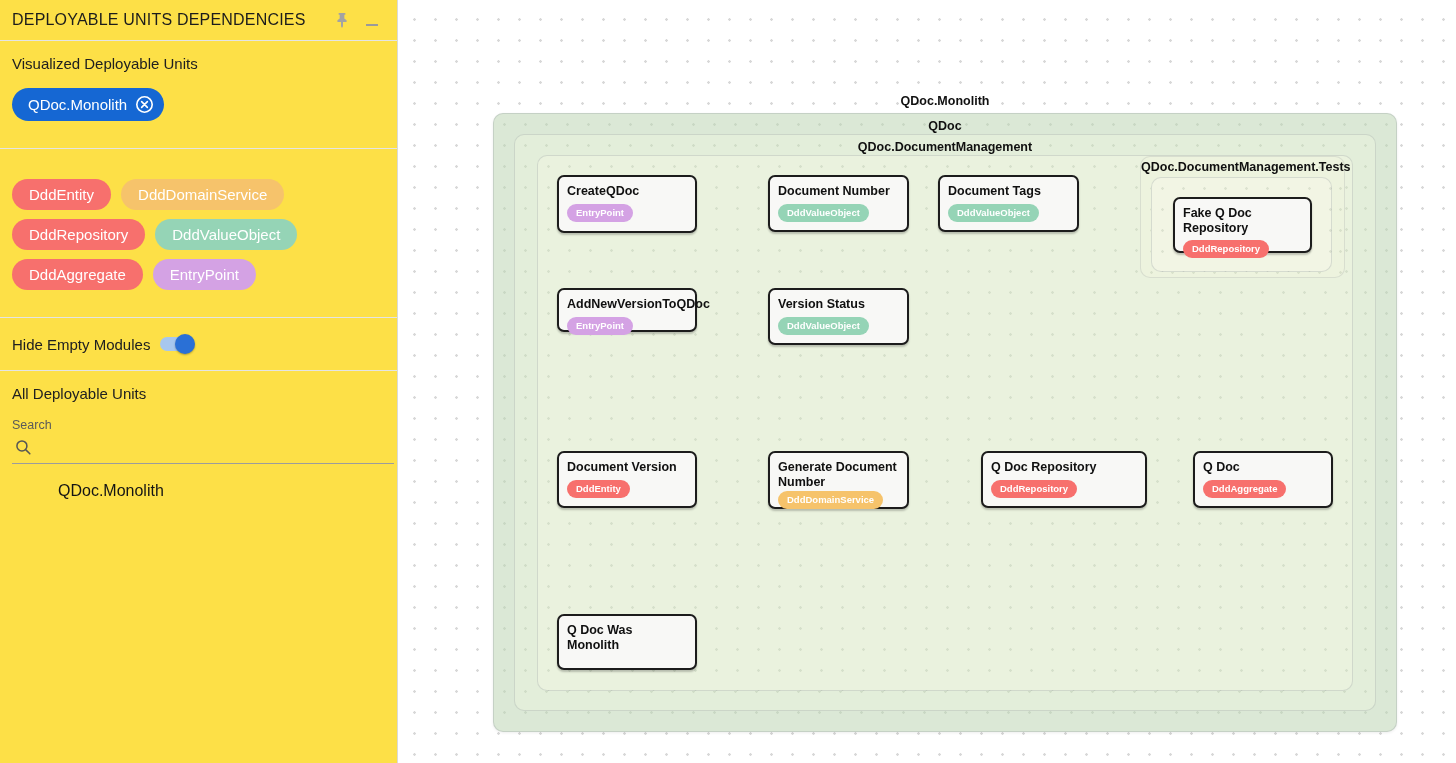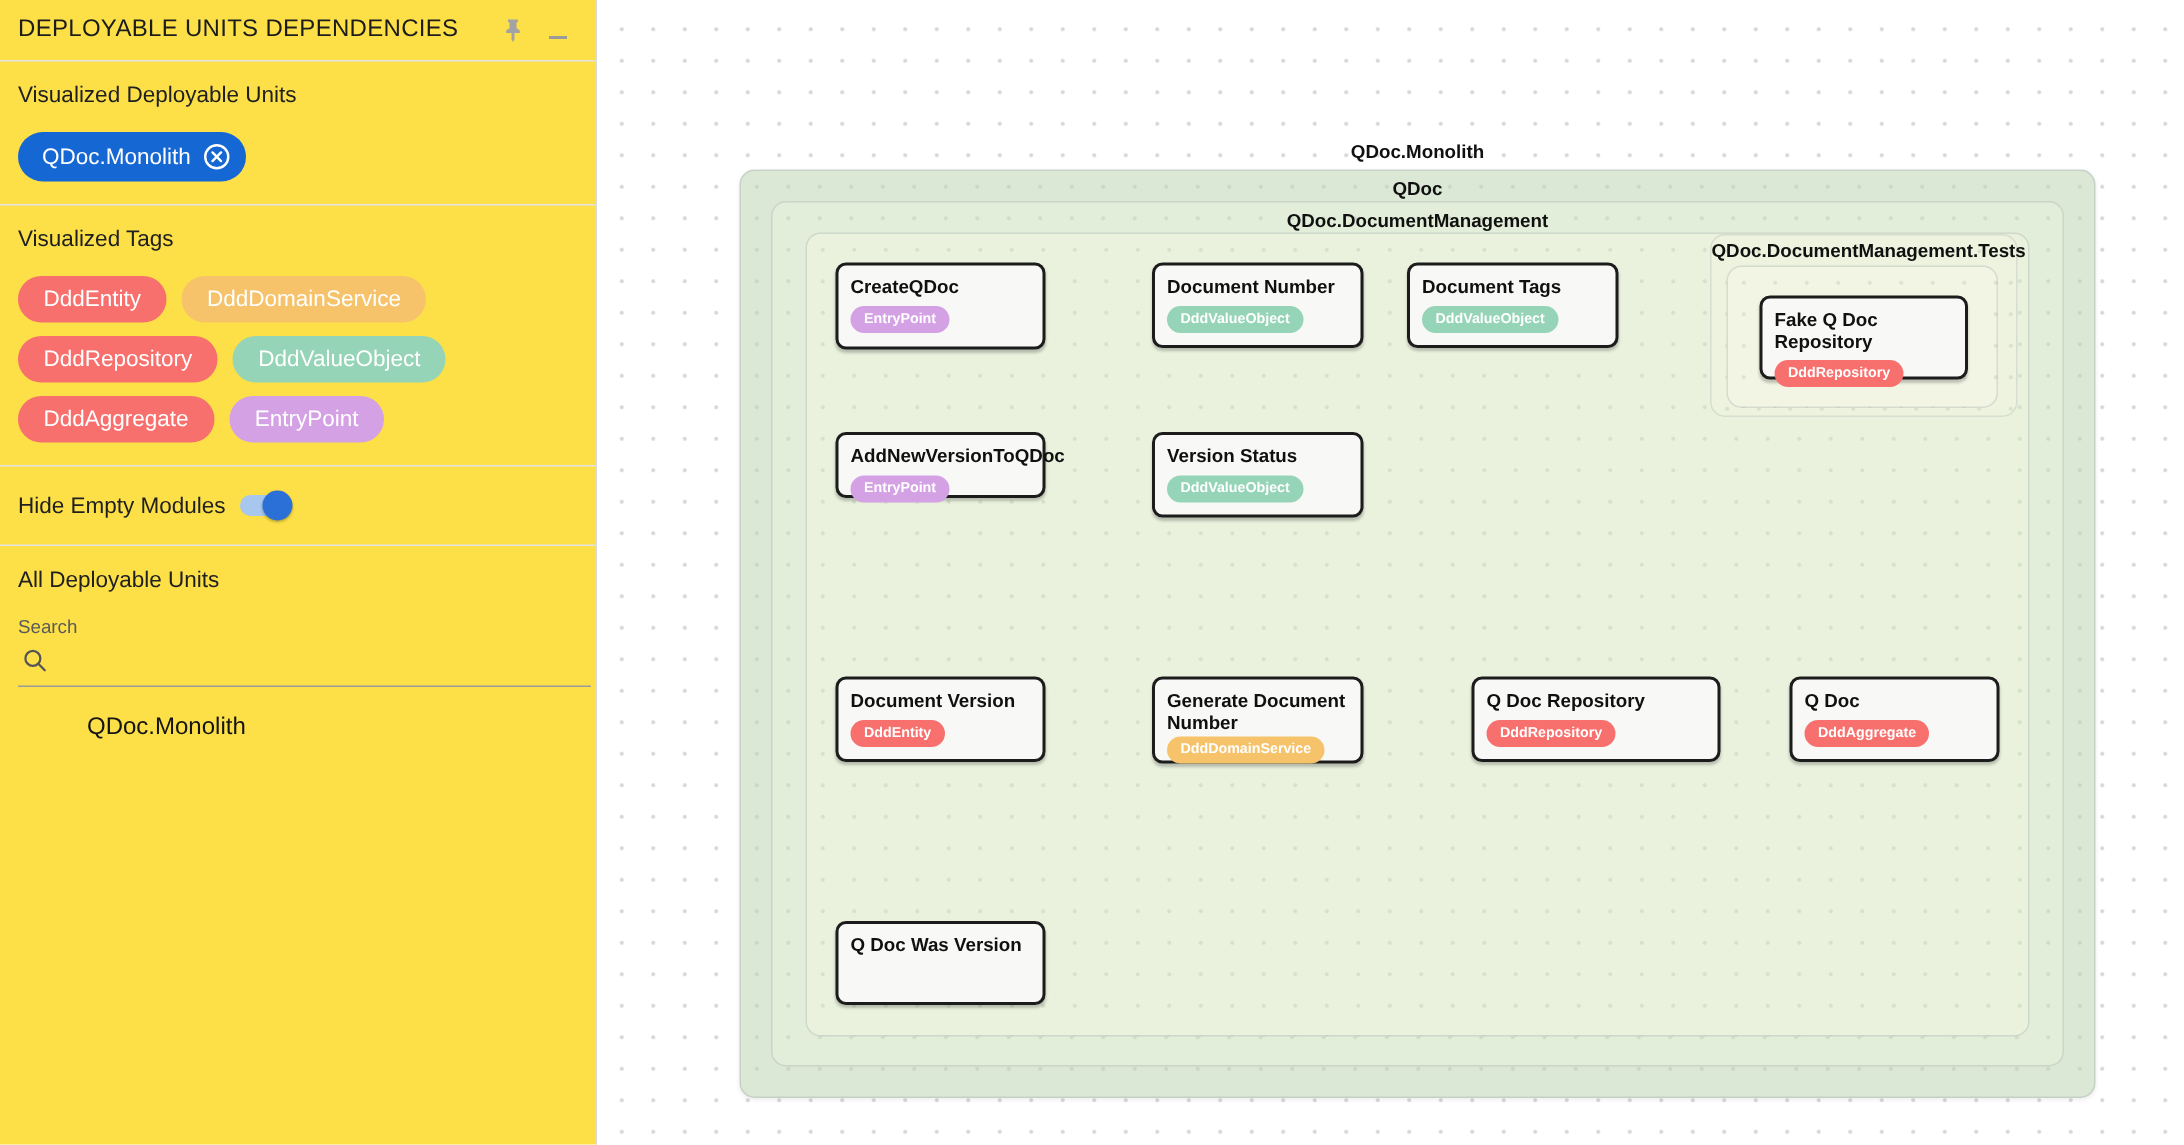--- a/index.html
+++ b/index.html
@@ -5,21 +5,21 @@
   * { margin:0; padding:0; box-sizing:border-box; }
   html,body { width:1456px; height:763px; overflow:hidden; font-family:"Liberation Sans", sans-serif; background:#fff; }
 
   
   .sidebar { position:absolute; left:0; top:0; width:398px; height:763px; background:#fde047; border-right:1px solid #d9d9d9; z-index:5; }
   .sb-header { height:41px; display:flex; align-items:center; padding:0 14px 0 12px; border-bottom:1px solid #e4e4e4; }
   .sb-title { flex:1; font-size:16px; color:#1c1c1c; letter-spacing:.2px; }
   .hdr-icon { width:22px; height:22px; display:flex; align-items:center; justify-content:center; margin-left:8px; cursor:pointer; }
   .dash { width:12px; height:2px; background:#9a9a9a; margin-top:10px; }
 
-  .sb-section { padding:14px 12px 15px 12px; border-bottom:1px solid #e4e4e4; }
+  .sb-section { padding:14px 12px 27px 12px; border-bottom:1px solid #e4e4e4; }
   .sb-heading { font-size:15px; color:#202020; }
 
   .chip-row { margin-top:16px; display:flex; flex-wrap:wrap; gap:9px 10px; }
   .chip { display:inline-flex; align-items:center; gap:8px; background:#1567d3; color:#fff; font-size:15px; border-radius:17px; padding:7px 10px 7px 16px; cursor:pointer; }
   .chip svg { display:block; }
 
   .tag-pill { display:inline-block; color:#fff; font-size:15px; border-radius:17px; padding:7px 17px; cursor:pointer; }
 
   .toggle-row { display:flex; align-items:center; padding:16px 12px; border-bottom:1px solid #e4e4e4; }
   .toggle-label { font-size:15px; color:#202020; margin-right:10px; }
@@ -81,21 +81,20 @@
           <svg width="19" height="19" viewBox="0 0 20 20">
               <circle cx="10" cy="10" r="8.1" fill="none" stroke="#fff" stroke-width="1.7"></circle>
               <path d="M7 7l6 6M13 7l-6 6" stroke="#fff" stroke-width="1.7" stroke-linecap="round"></path>
             </svg>
         </span>
       </div>
     </div>
   </div>
 
   <div class="sb-section">
-    <div class="sb-heading">Visualized Tags</div>
     <div class="chip-row">
       <span class="tag-pill" style="background-color: rgb(247, 112, 109);">DddEntity</span>
       <span class="tag-pill" style="background-color: rgb(246, 195, 107);">DddDomainService</span>
       <span class="tag-pill" style="background-color: rgb(247, 112, 109);">DddRepository</span>
       <span class="tag-pill" style="background-color: rgb(149, 212, 182);">DddValueObject</span>
       <span class="tag-pill" style="background-color: rgb(247, 112, 109);">DddAggregate</span>
       <span class="tag-pill" style="background-color: rgb(212, 162, 228);">EntryPoint</span>
     </div>
   </div>
 
@@ -181,21 +180,21 @@
     <div class="node-title">Q Doc Repository</div>
     <span class="node-tag" style="background-color: rgb(247, 112, 109);">DddRepository</span>
   </div>
 
   <div class="node" style="left:795px;top:451px;width:140px;height:57px;">
     <div class="node-title">Q Doc</div>
     <span class="node-tag" style="background-color: rgb(247, 112, 109);">DddAggregate</span>
   </div>
 
   <div class="node" style="left:159px;top:614px;width:140px;height:56px;">
-    <div class="node-title">Q Doc Was Version</div>
+    <div class="node-title">Q Doc Was Monolith</div>
   </div>
 
   <div class="node" style="left:775px;top:197px;width:139px;height:56px;">
     <div class="node-title">Fake Q Doc Repository</div>
     <span class="node-tag" style="background-color: rgb(247, 112, 109);">DddRepository</span>
   </div>
 
 </div>
 
 </body></html>

